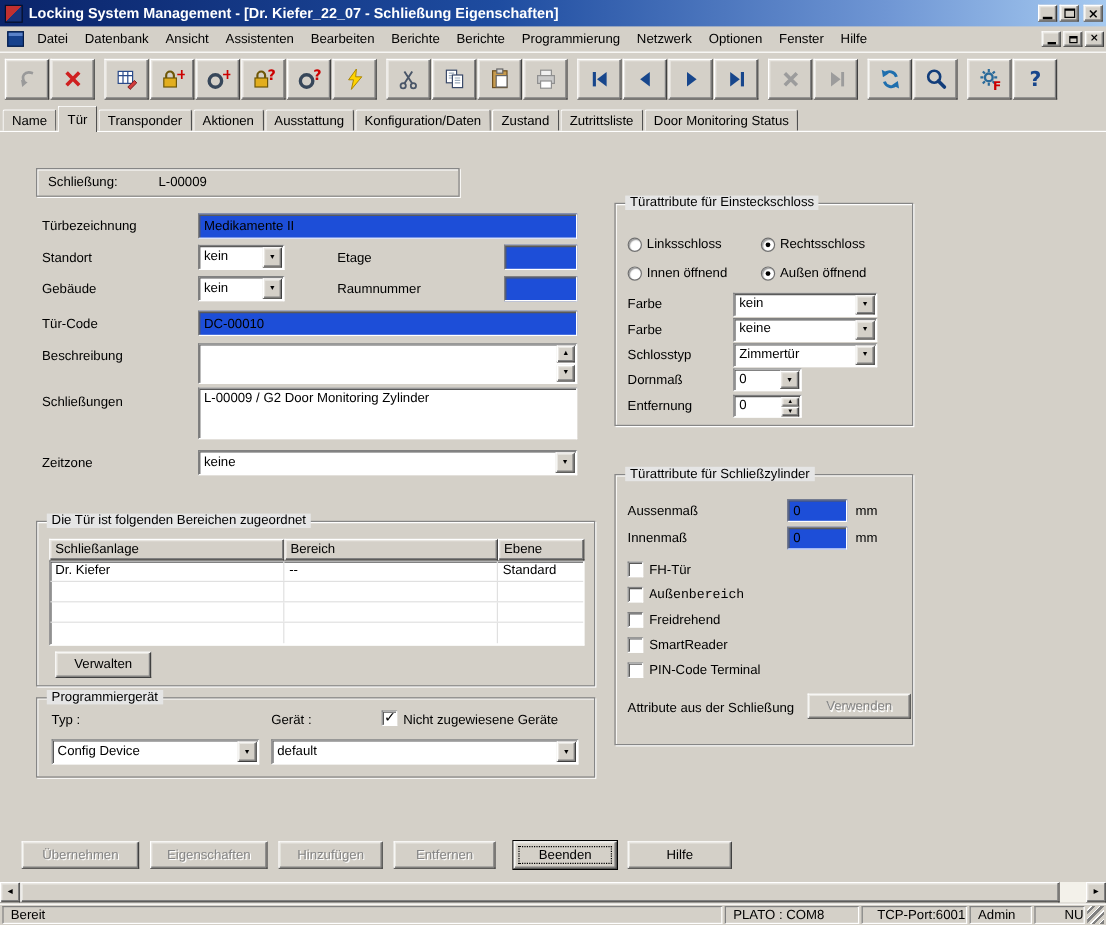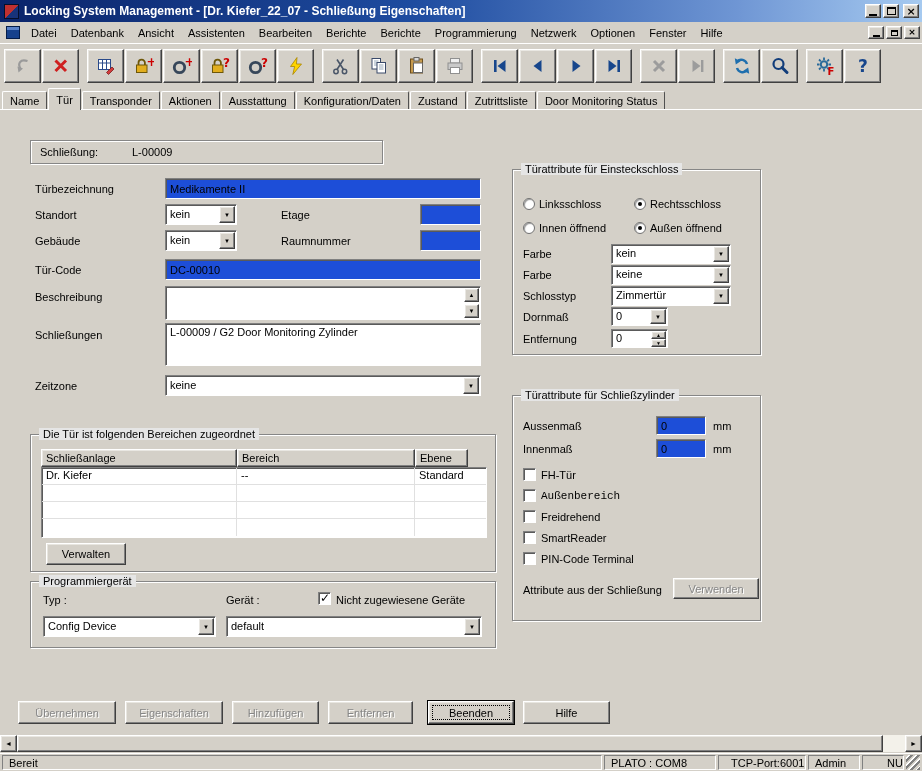--- a/index.html
+++ b/index.html
@@ -338,21 +338,21 @@
   <span class="combo-text">keine</span>
   <span class="combo-btn raised">▼</span>
 </div>
 
 <div class="gbox" style="left:30px;top:434px;width:466px;height:138px;">
   <span class="gbox-legend">Die Tür ist folgenden Bereichen zugeordnet</span>
   <div class="tbl">
     <div class="tbl-head">
       <div class="tbl-hcell raised" style="width:196px;">Schließanlage</div>
       <div class="tbl-hcell raised" style="width:178px;">Bereich</div>
-      <div class="tbl-hcell raised" style="width:53px;">Ebene</div>
+      <div class="tbl-hcell raised" style="width:72px;">Ebene</div>
     </div>
     <div class="tbl-body">
       <div class="tbl-row">
         <div class="tbl-cell" style="width:195px;">Dr. Kiefer</div>
         <div class="tbl-cell" style="width:178px;">--</div>
         <div class="tbl-cell" style="width:71px;border-right:none;">Standard</div>
       </div>
       <div class="tbl-row">
         <div class="tbl-cell" style="width:195px;"></div>
         <div class="tbl-cell" style="width:178px;"></div>

